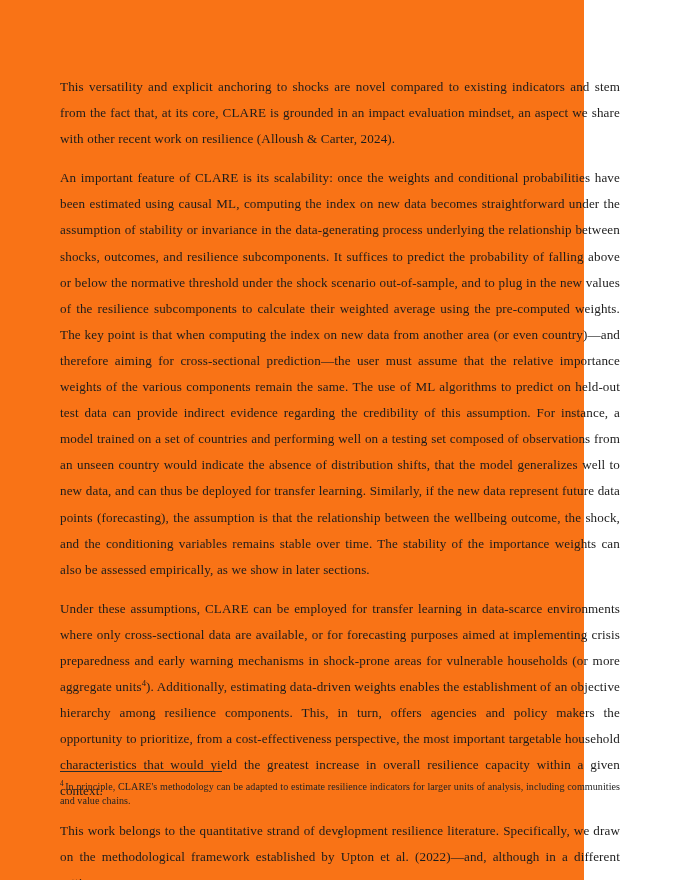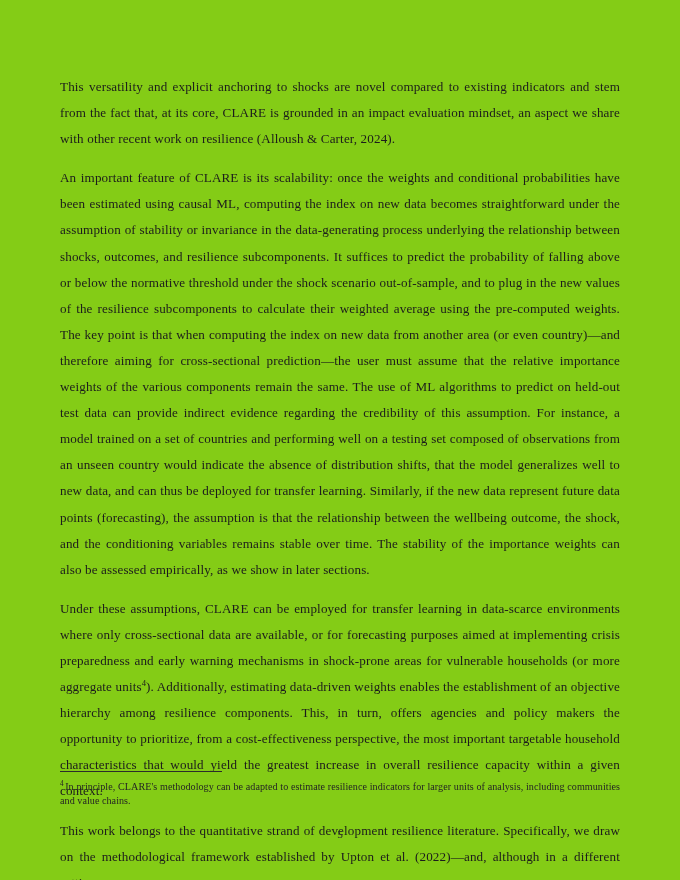--- a/index.html
+++ b/index.html
@@ -12,23 +12,23 @@
     height: 880px;
     position: relative;
     font-family: "Liberation Serif", "DejaVu Serif", serif;
     color: #1a1a1a;
     overflow: hidden;
   }
   #page {
     position: absolute;
     left: 0;
     top: 0;
-    width: 680px;
+    width: 584px;
     height: 880px;
-    background: #84cc16;
+    background: #f97316;
   }
   #content {
     position: absolute;
     left: 60px;
     top: 74px;
     width: 560px;
   }
   p.para {
     margin: 0 0 13px 0;
     font-size: 13.1px;

